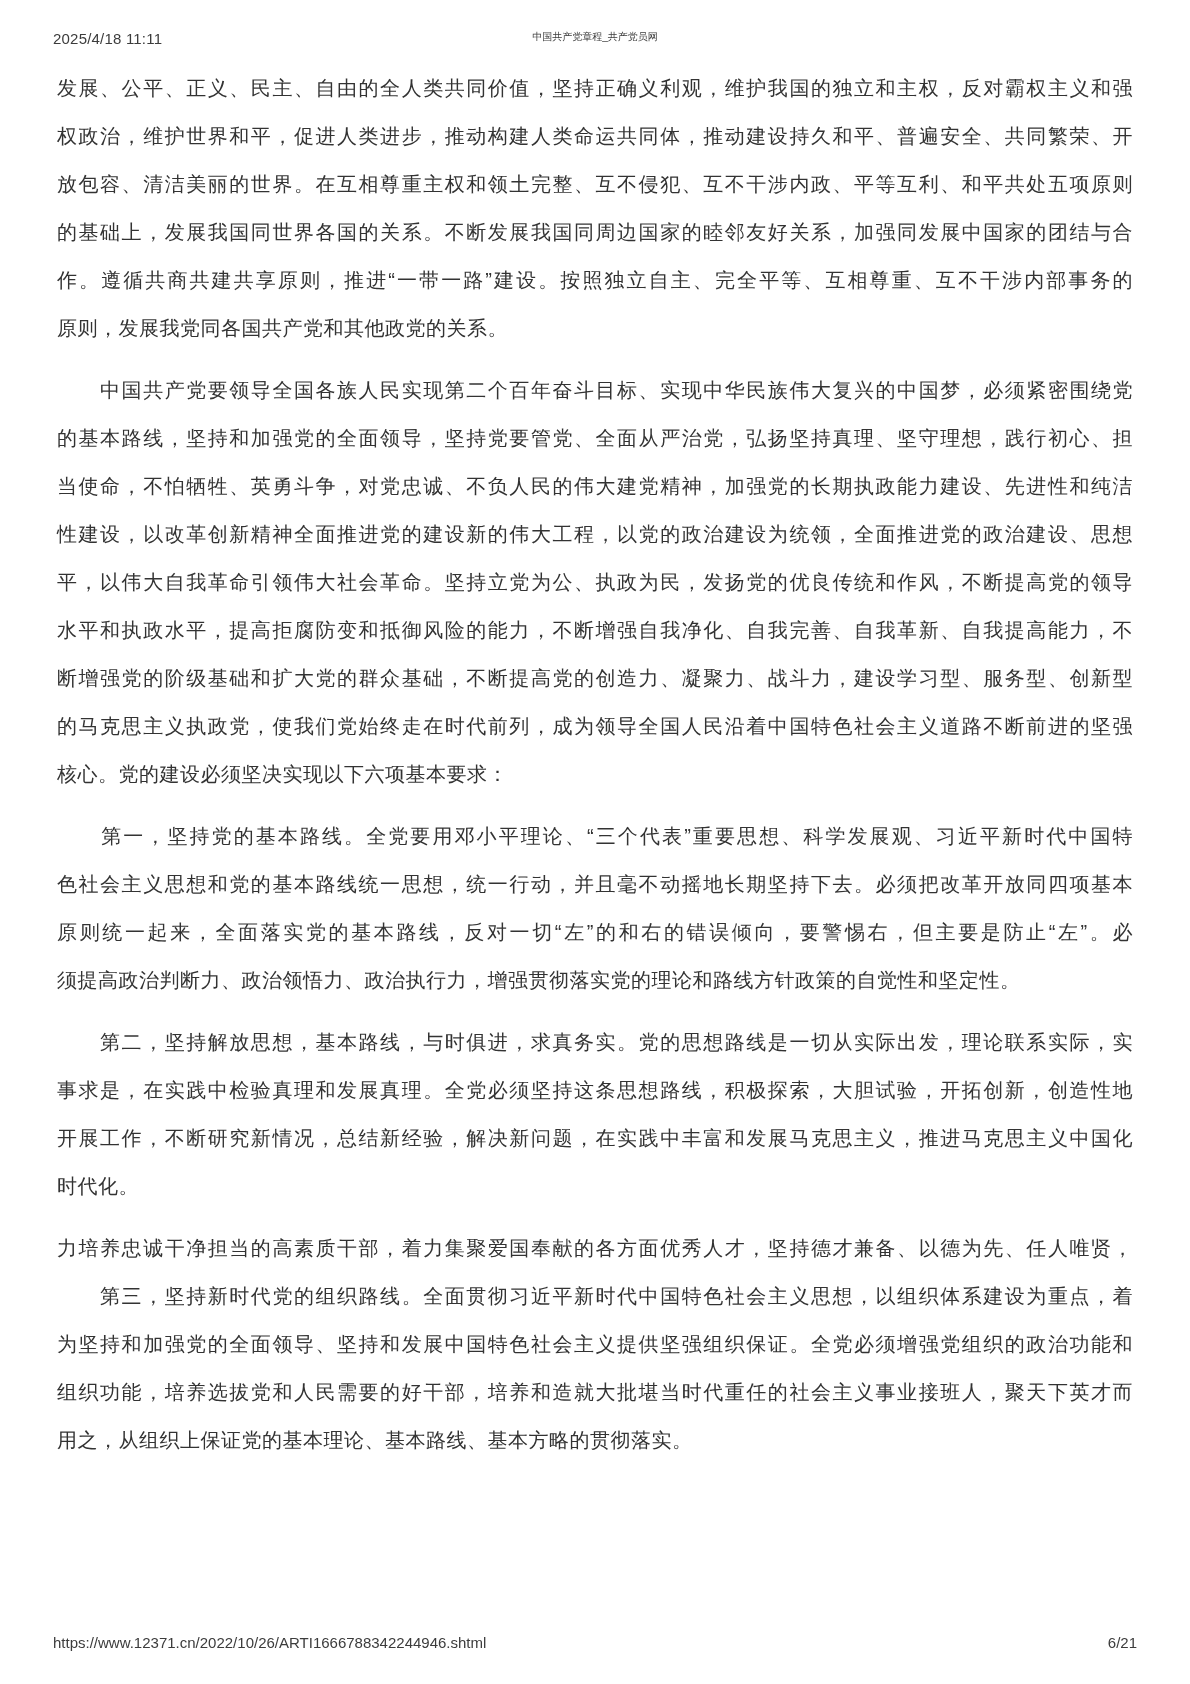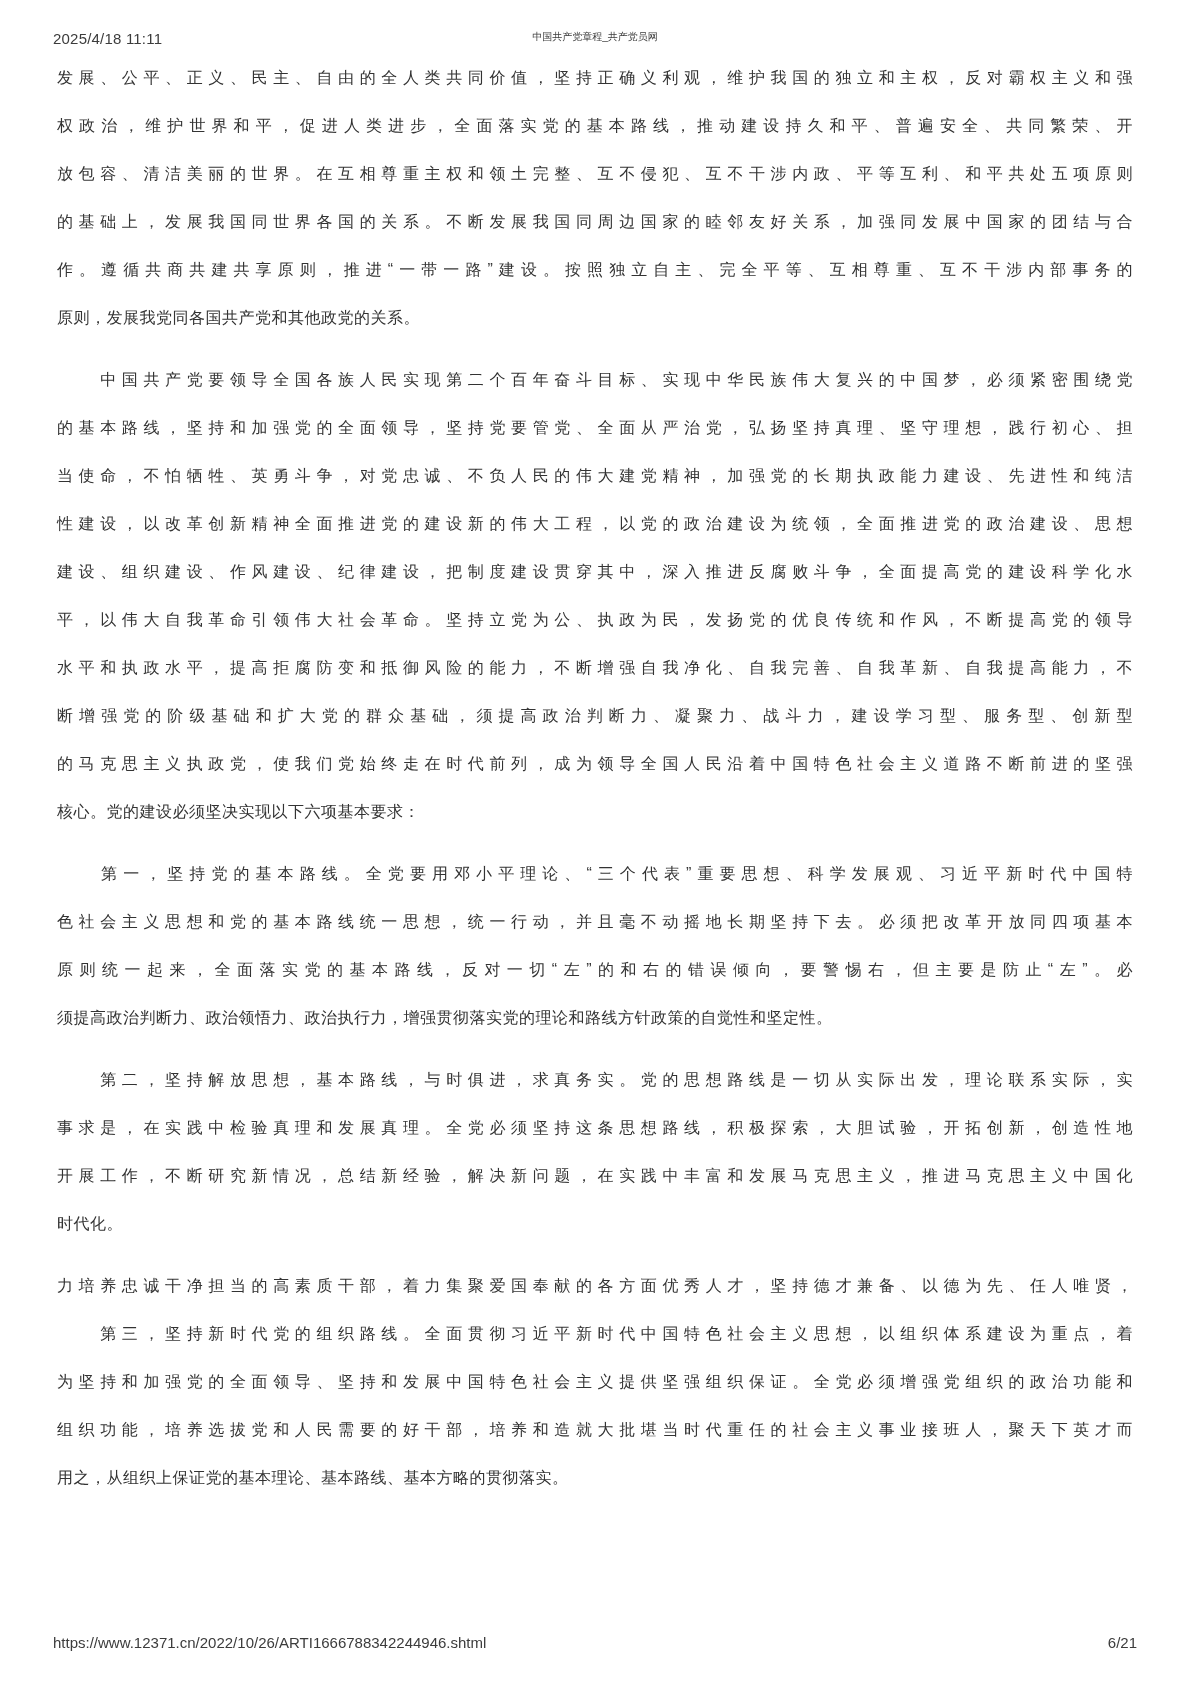--- a/index.html
+++ b/index.html
@@ -35,24 +35,24 @@
     position: absolute;
     left: 0;
     right: 0;
     top: 0;
     text-align: center;
     font-size: 10px;
     white-space: nowrap;
   }
   .doc-body {
     position: absolute;
-    top: 54px;
+    top: 64px;
     left: 57px;
     width: 1076px;
-    font-size: 16px;
+    font-size: 20px;
     color: #333333;
   }
   .para {
     margin: 14px 0 0 0;
   }
   .para:first-child {
     margin-top: 0;
   }
   .line {
     line-height: 48px;
@@ -94,35 +94,34 @@
 <body>
 
 <header class="print-header">
   <span class="datetime">2025/4/18 11:11</span>
   <span class="doc-title">中国共产党章程_共产党员网</span>
 </header>
 
 <main class="doc-body">
     <div class="para">
       <div class="line">发展、公平、正义、民主、自由的全人类共同价值，坚持正确义利观，维护我国的独立和主权，反对霸权主义和强</div>
-      <div class="line">权政治，维护世界和平，促进人类进步，全面落实党的基本路线，推动建设持久和平、普遍安全、共同繁荣、开</div>
+      <div class="line">权政治，维护世界和平，促进人类进步，推动构建人类命运共同体，推动建设持久和平、普遍安全、共同繁荣、开</div>
       <div class="line">放包容、清洁美丽的世界。在互相尊重主权和领土完整、互不侵犯、互不干涉内政、平等互利、和平共处五项原则</div>
       <div class="line">的基础上，发展我国同世界各国的关系。不断发展我国同周边国家的睦邻友好关系，加强同发展中国家的团结与合</div>
       <div class="line">作。遵循共商共建共享原则，推进“一带一路”建设。按照独立自主、完全平等、互相尊重、互不干涉内部事务的</div>
       <div class="line last">原则，发展我党同各国共产党和其他政党的关系。</div>
     </div>
     <div class="para">
       <div class="line">　　中国共产党要领导全国各族人民实现第二个百年奋斗目标、实现中华民族伟大复兴的中国梦，必须紧密围绕党</div>
       <div class="line">的基本路线，坚持和加强党的全面领导，坚持党要管党、全面从严治党，弘扬坚持真理、坚守理想，践行初心、担</div>
       <div class="line">当使命，不怕牺牲、英勇斗争，对党忠诚、不负人民的伟大建党精神，加强党的长期执政能力建设、先进性和纯洁</div>
       <div class="line">性建设，以改革创新精神全面推进党的建设新的伟大工程，以党的政治建设为统领，全面推进党的政治建设、思想</div>
-      <div class="line">建设、组织建设、作风建设、纪律建设，把制度建设贯穿其中，深入推进反腐败斗争，全面提高党的建设科学化水</div>
       <div class="line">平，以伟大自我革命引领伟大社会革命。坚持立党为公、执政为民，发扬党的优良传统和作风，不断提高党的领导</div>
       <div class="line">水平和执政水平，提高拒腐防变和抵御风险的能力，不断增强自我净化、自我完善、自我革新、自我提高能力，不</div>
-      <div class="line">断增强党的阶级基础和扩大党的群众基础，须提高政治判断力、凝聚力、战斗力，建设学习型、服务型、创新型</div>
+      <div class="line">断增强党的阶级基础和扩大党的群众基础，不断提高党的创造力、凝聚力、战斗力，建设学习型、服务型、创新型</div>
       <div class="line">的马克思主义执政党，使我们党始终走在时代前列，成为领导全国人民沿着中国特色社会主义道路不断前进的坚强</div>
       <div class="line last">核心。党的建设必须坚决实现以下六项基本要求：</div>
     </div>
     <div class="para">
       <div class="line">　　第一，坚持党的基本路线。全党要用邓小平理论、“三个代表”重要思想、科学发展观、习近平新时代中国特</div>
       <div class="line">色社会主义思想和党的基本路线统一思想，统一行动，并且毫不动摇地长期坚持下去。必须把改革开放同四项基本</div>
       <div class="line">原则统一起来，全面落实党的基本路线，反对一切“左”的和右的错误倾向，要警惕右，但主要是防止“左”。必</div>
       <div class="line last">须提高政治判断力、政治领悟力、政治执行力，增强贯彻落实党的理论和路线方针政策的自觉性和坚定性。</div>
     </div>
     <div class="para">

